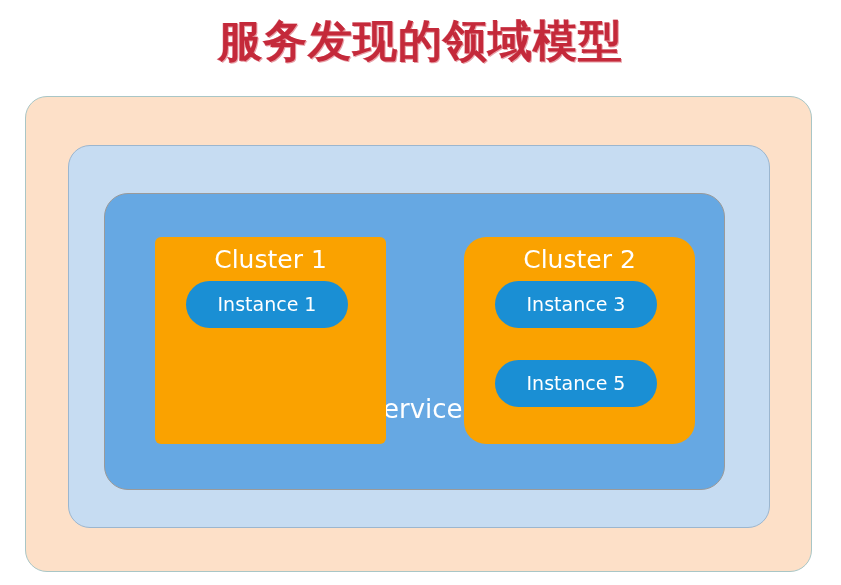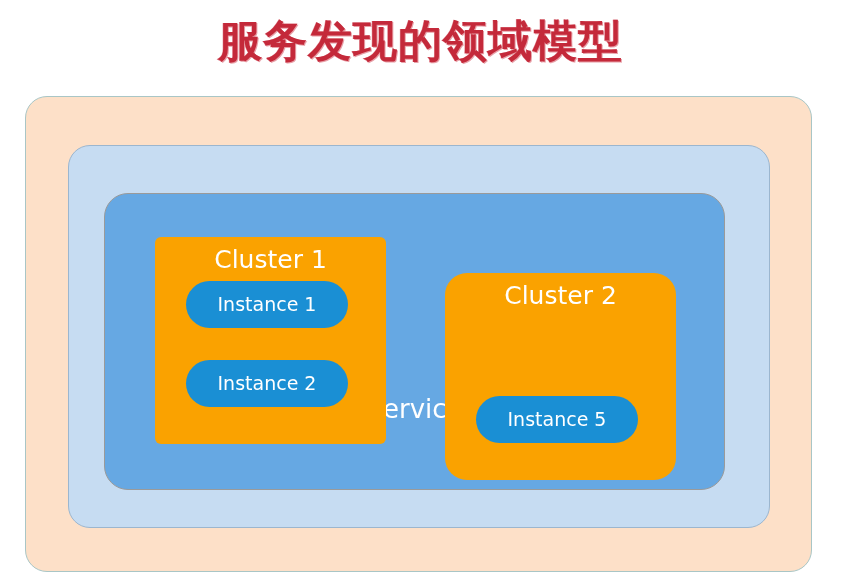--- a/index.html
+++ b/index.html
@@ -101,21 +101,21 @@
   
   .cluster-box {
     position: absolute;
     top: 237px;
     width: 231px;
     height: 207px;
     background: #faa200;
     border-radius: 22px;
   }
   .cluster-1 { left: 155px; border-radius: 6px; }
-  .cluster-2 { left: 445px; margin-top: 36px; }
+  .cluster-2 { left: 464px; }
 
   .cluster-label {
     position: absolute;
     left: 0;
     top: 8px;
     width: 100%;
     text-align: center;
     color: #ffffff;
     font-size: 25px;
     white-space: nowrap;
@@ -160,25 +160,25 @@
 
   <div class="layer service-box">
     <div class="layer-label service-label">Service</div>
   </div>
 
   <div class="cluster-box cluster-1">
     <div class="cluster-label">Cluster 1</div>
     <div class="instance-pill slot-1">
       <span class="instance-label">Instance 1</span>
     </div>
-    <div class="instance-pill slot-2">
-      <span class="instance-label">Instance 2</span>
-    </div>
   </div>
 
   <div class="cluster-box cluster-2">
     <div class="cluster-label">Cluster 2</div>
+    <div class="instance-pill slot-1">
+      <span class="instance-label">Instance 3</span>
+    </div>
     <div class="instance-pill slot-2">
       <span class="instance-label">Instance 5</span>
     </div>
   </div>
 
 </div>
 
 </body></html>

